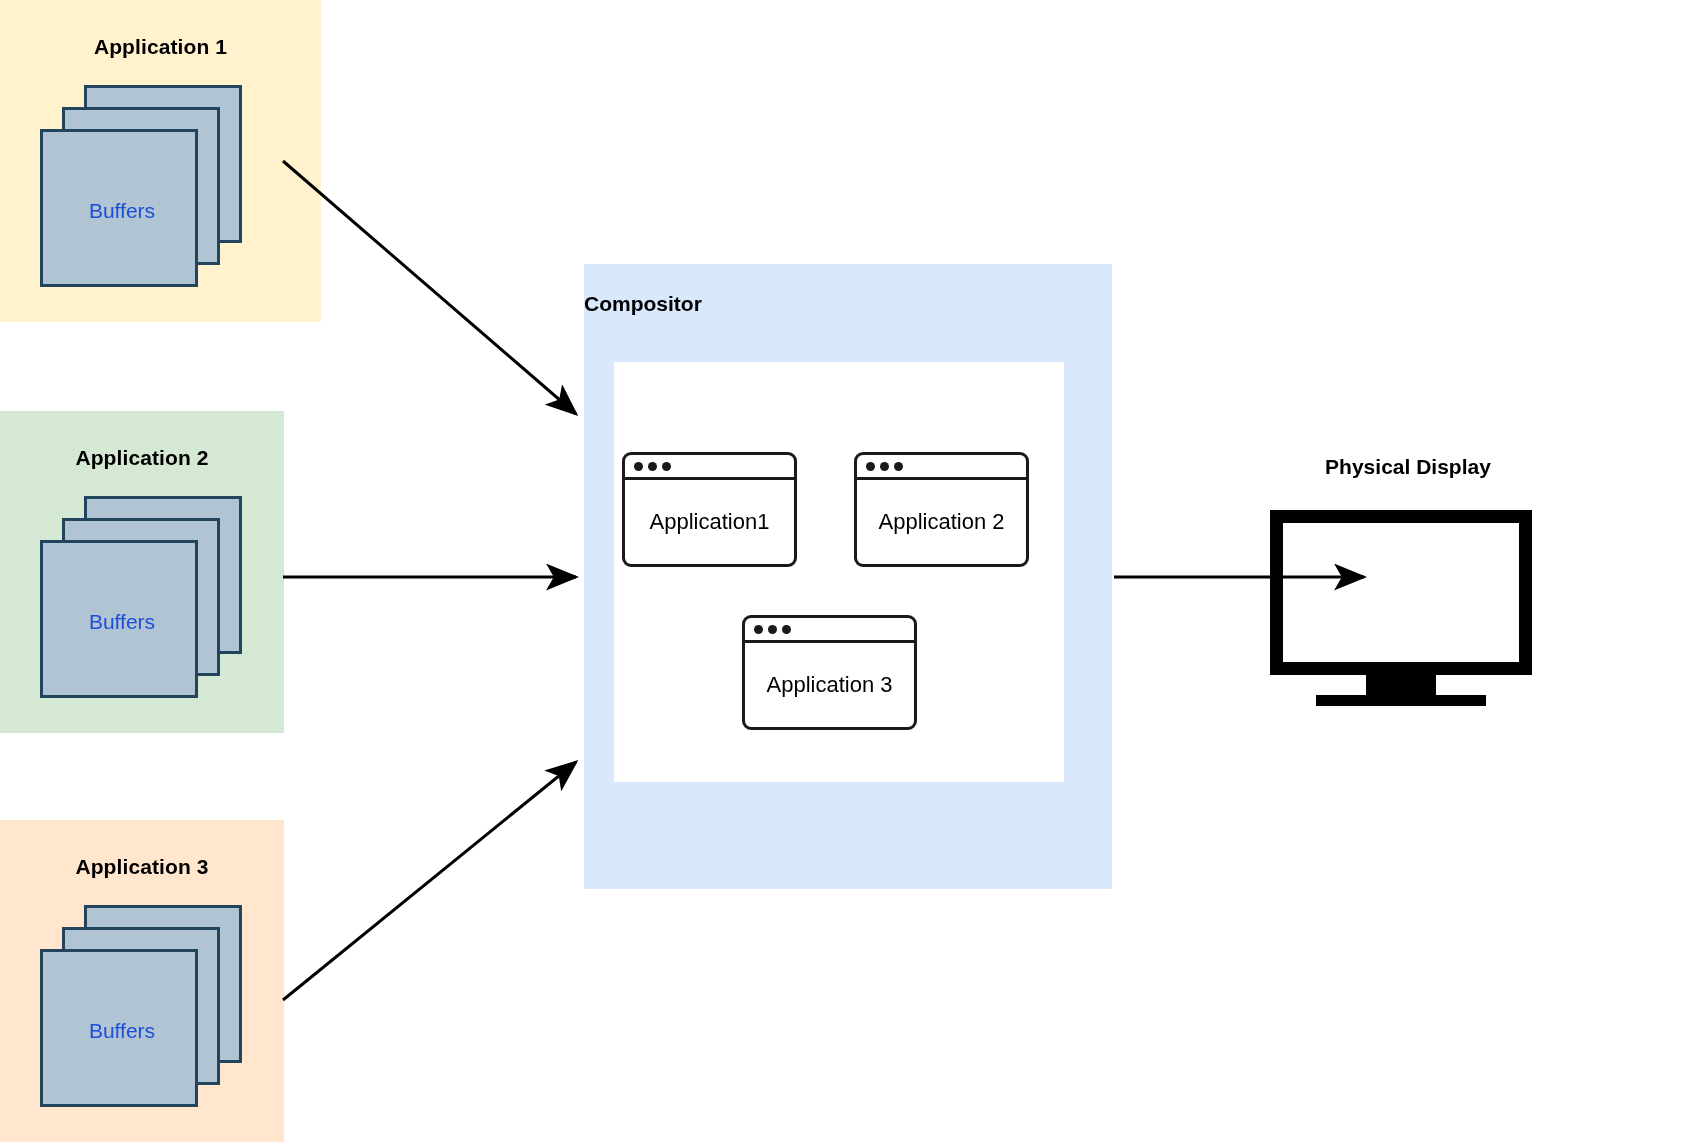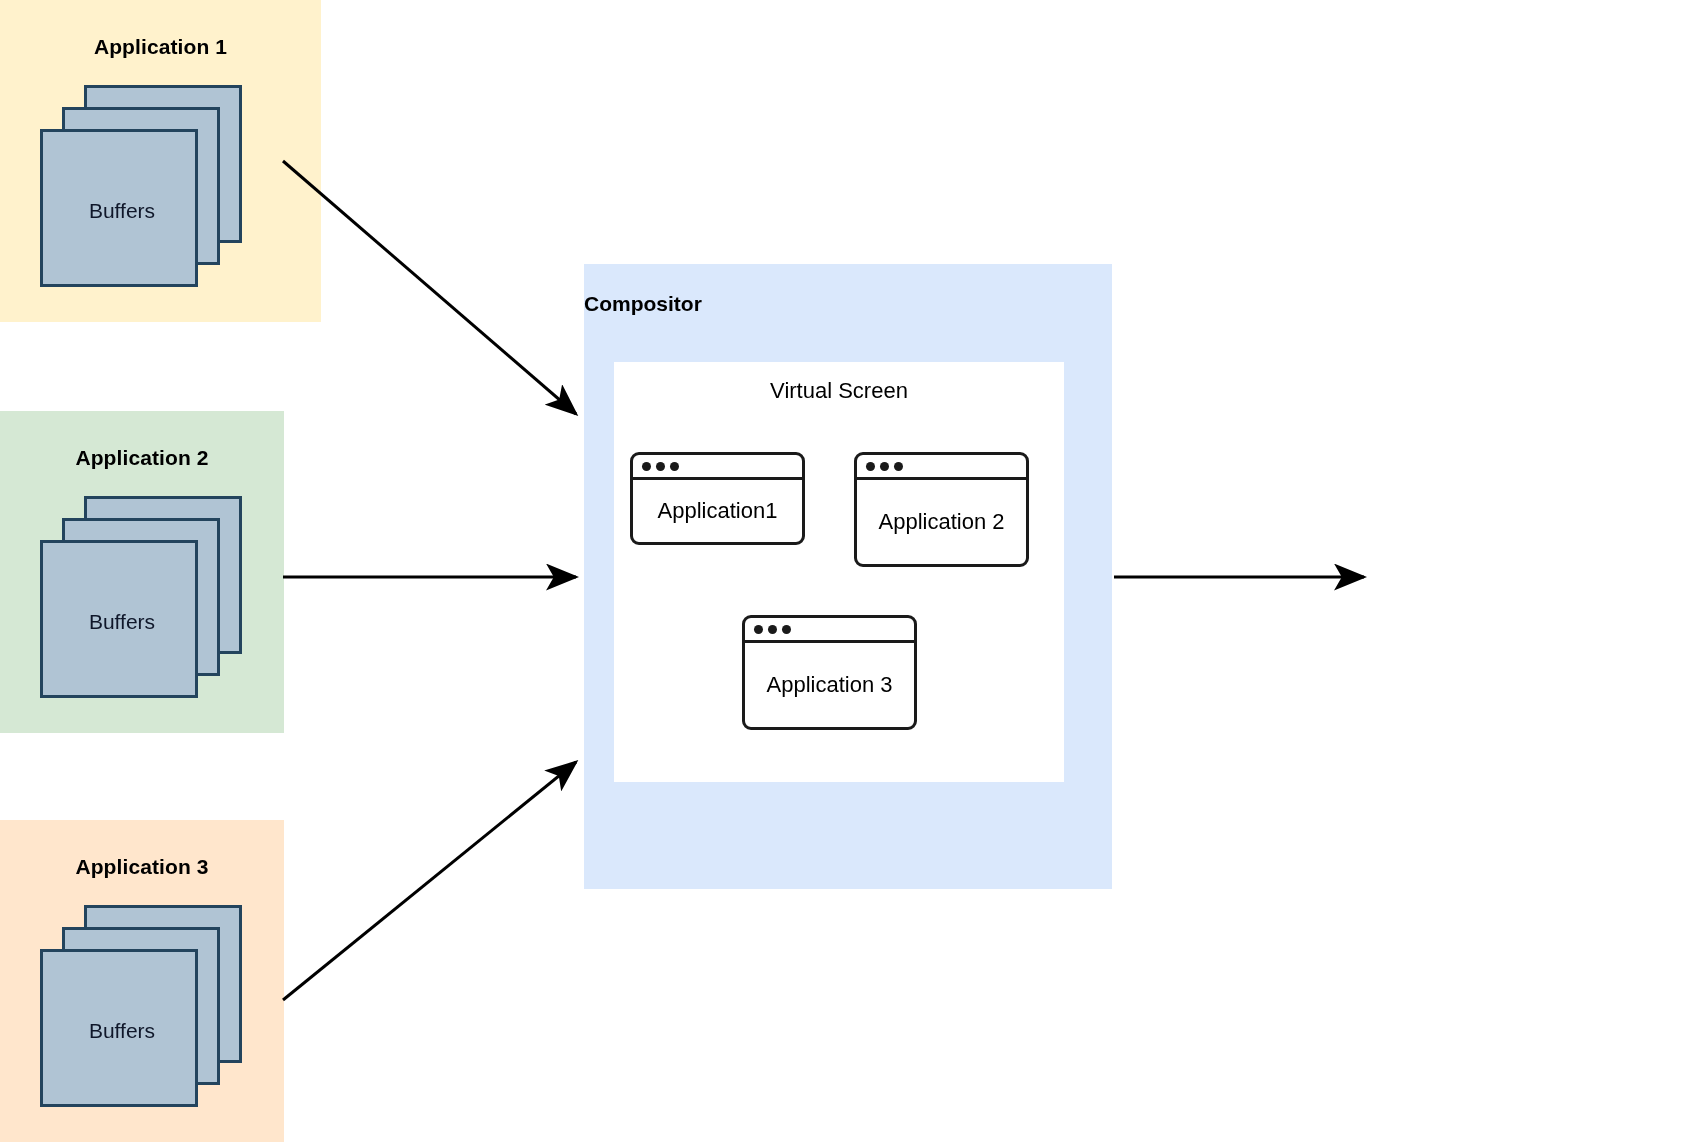--- a/index.html
+++ b/index.html
@@ -58,21 +58,21 @@
   .buffer-label {
     position: absolute;
     left: 0;
     top: 0;
     width: 158px;
     height: 158px;
     display: flex;
     align-items: center;
     justify-content: center;
     font-size: 21px;
-    color: #0f172a;
+    color: #1d4ed8;
   }
 
   
   #compositor {
     position: absolute;
     background: #DAE8FC;
   }
   #compositor-title {
     position: absolute;
     left: 0;
@@ -213,23 +213,22 @@
       <div class="buffer-sheet s1">
         <div class="buffer-label">Buffers</div>
       </div>
     </div>
   </div>
 
   <div id="compositor" style="left:584px; top:264px; width:528px; height:625px;">
     <div id="compositor-title">Compositor</div>
 
     <div id="virtual-screen" style="left:30px; top:98px; width:450px; height:420px;">
-      <div id="virtual-screen-title">Virtual Screen</div>
-
-      <div class="mini-window" style="left:16px; top:90px; width:175px; height:93px;">
+
+      <div class="mini-window" style="left:8px; top:90px; width:175px; height:115px;">
         <div class="mini-titlebar">
           <span class="mini-dot"></span>
           <span class="mini-dot"></span>
           <span class="mini-dot"></span>
         </div>
         <div class="mini-body">Application1</div>
       </div>
 
       <div class="mini-window" style="left:240px; top:90px; width:175px; height:115px;">
         <div class="mini-titlebar">
@@ -244,20 +243,26 @@
         <div class="mini-titlebar">
           <span class="mini-dot"></span>
           <span class="mini-dot"></span>
           <span class="mini-dot"></span>
         </div>
         <div class="mini-body">Application 3</div>
       </div>
     </div>
   </div>
 
+  <div id="physical-display-group" style="left:1258px; top:455px; width:300px; height:250px;">
+    <div id="physical-display-title">Physical Display</div>
+    <div class="monitor-frame" style="left:12px; top:55px; width:262px; height:165px;"></div>
+    <div class="monitor-neck" style="left:108px; top:218px; width:70px; height:28px;"></div>
+    <div class="monitor-base" style="left:58px; top:240px; width:170px; height:11px;"></div>
+  </div>
 
   <svg id="arrow-layer" viewBox="0 0 1682 1142">
     <defs>
       <marker id="arrowhead" markerWidth="11" markerHeight="9" refX="10" refY="4.5" orient="auto" markerUnits="strokeWidth">
         <path d="M0,0 L11,4.5 L0,9 L2.6,4.5 Z" fill="#000000"></path>
       </marker>
     </defs>
 
     <line x1="283" y1="161" x2="576" y2="414" stroke="#000000" stroke-width="3" marker-end="url(#arrowhead)"></line>
 

